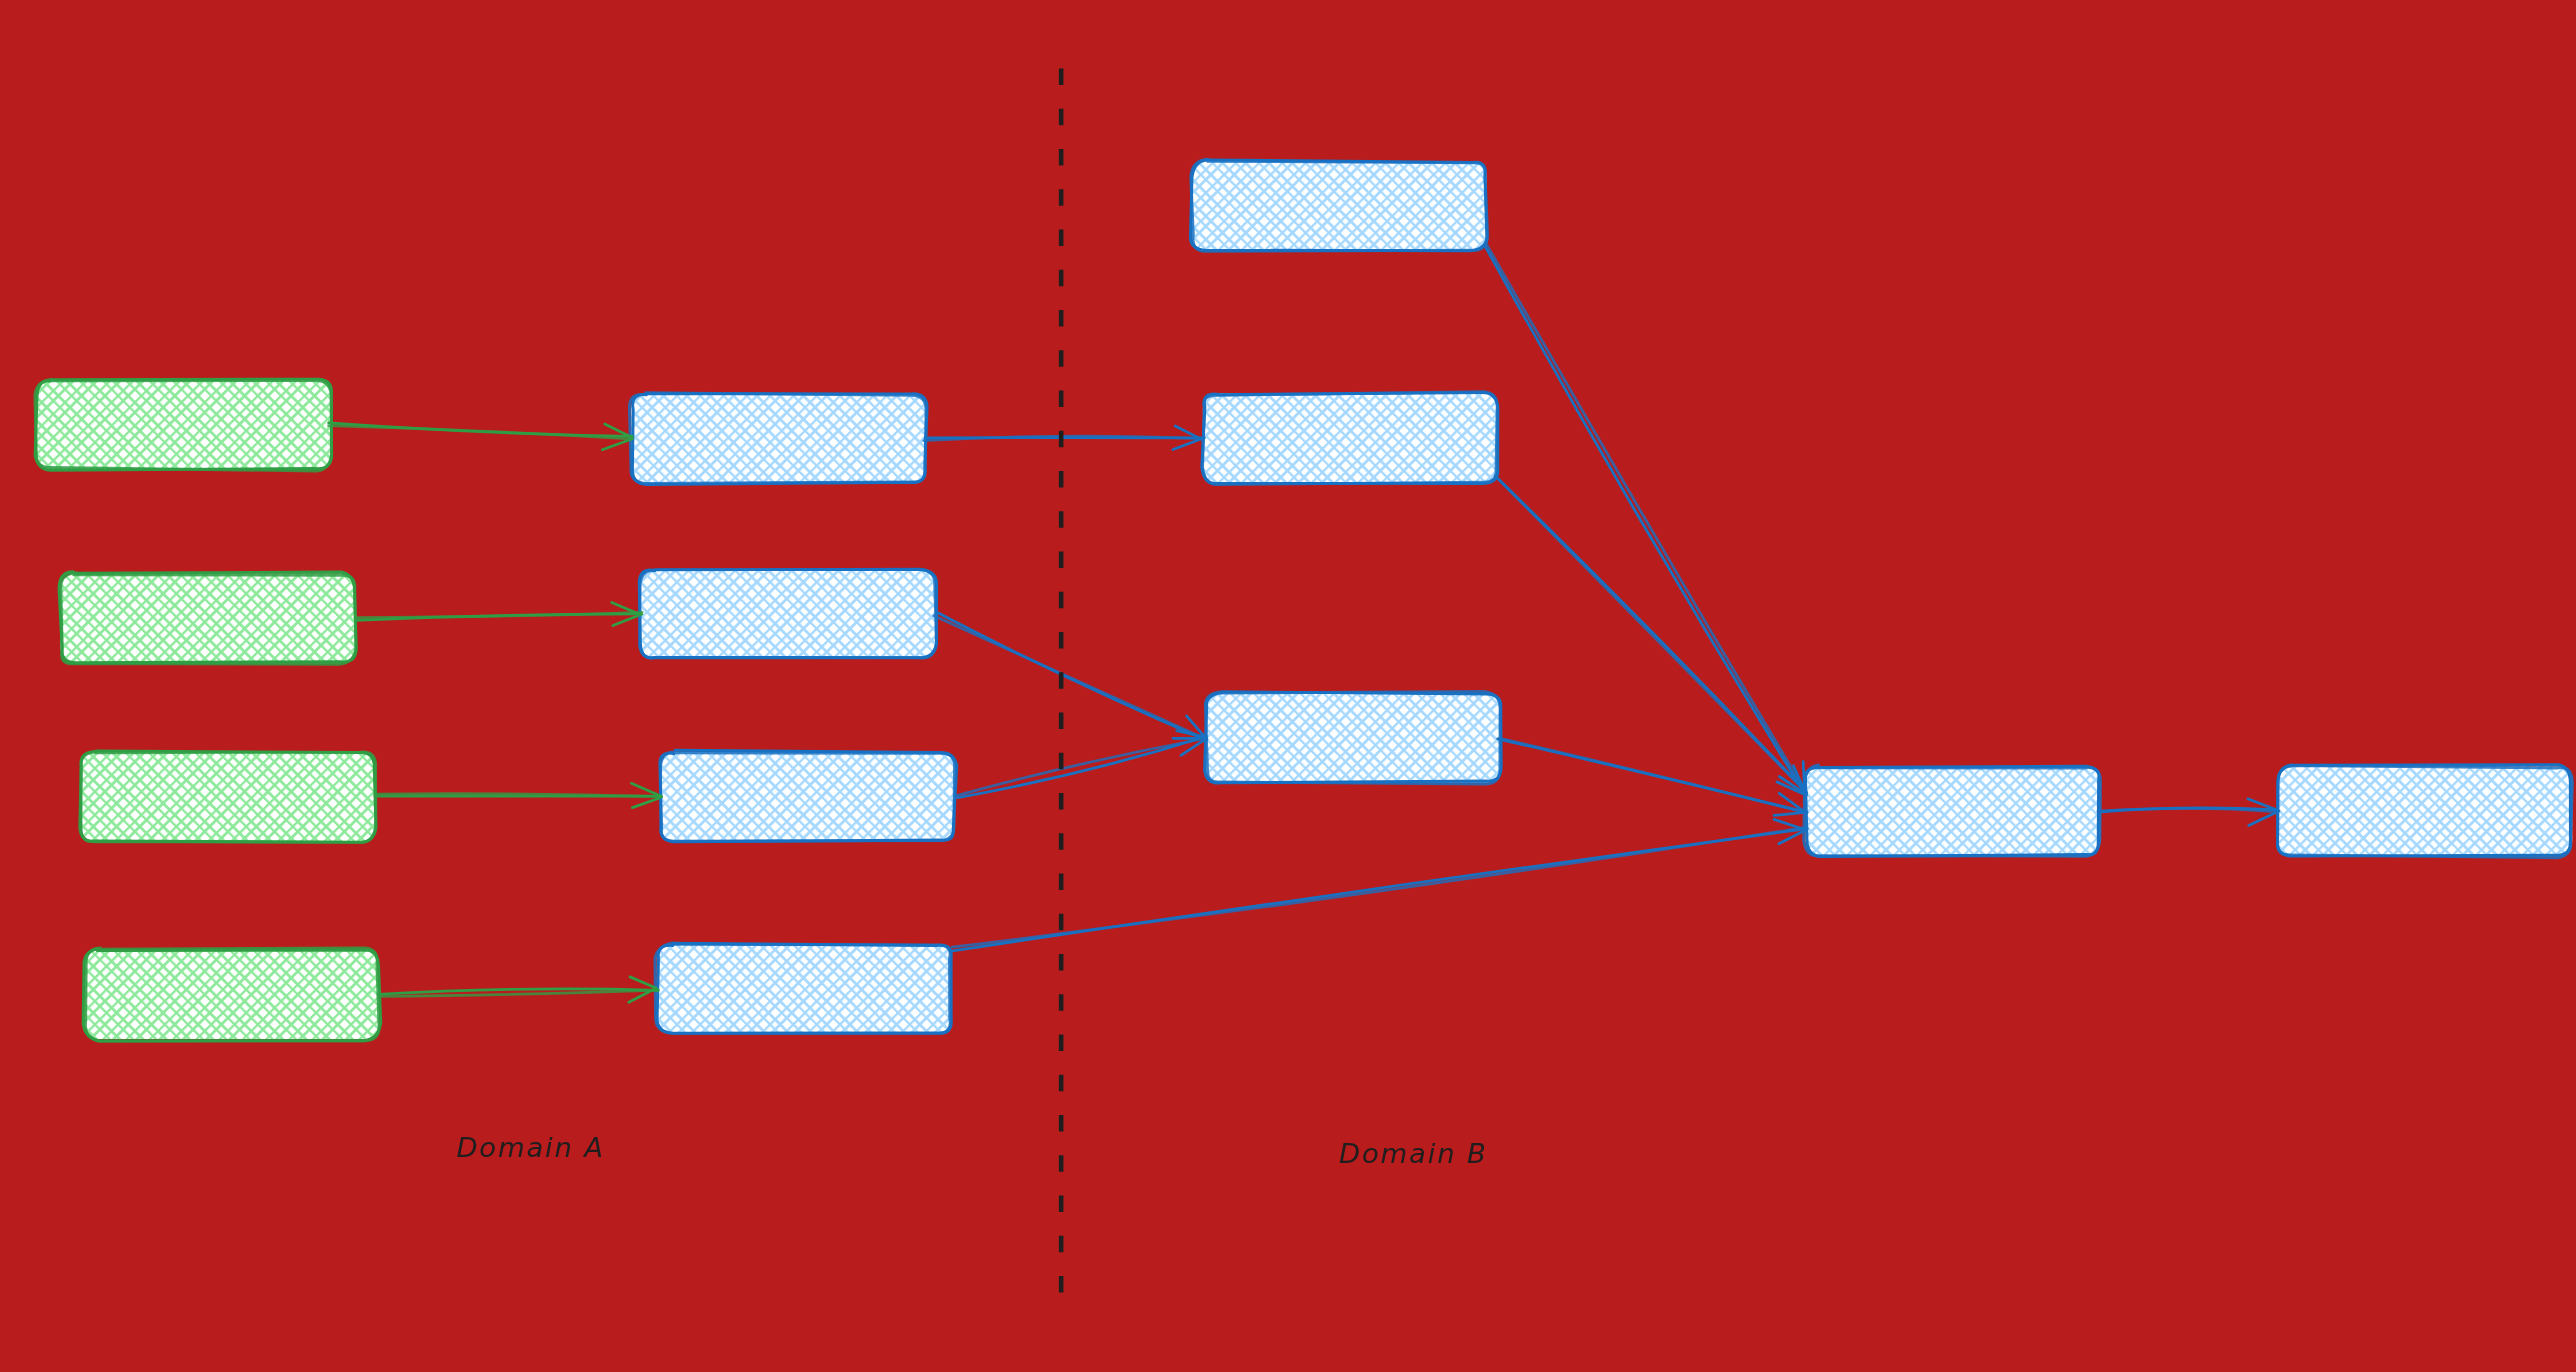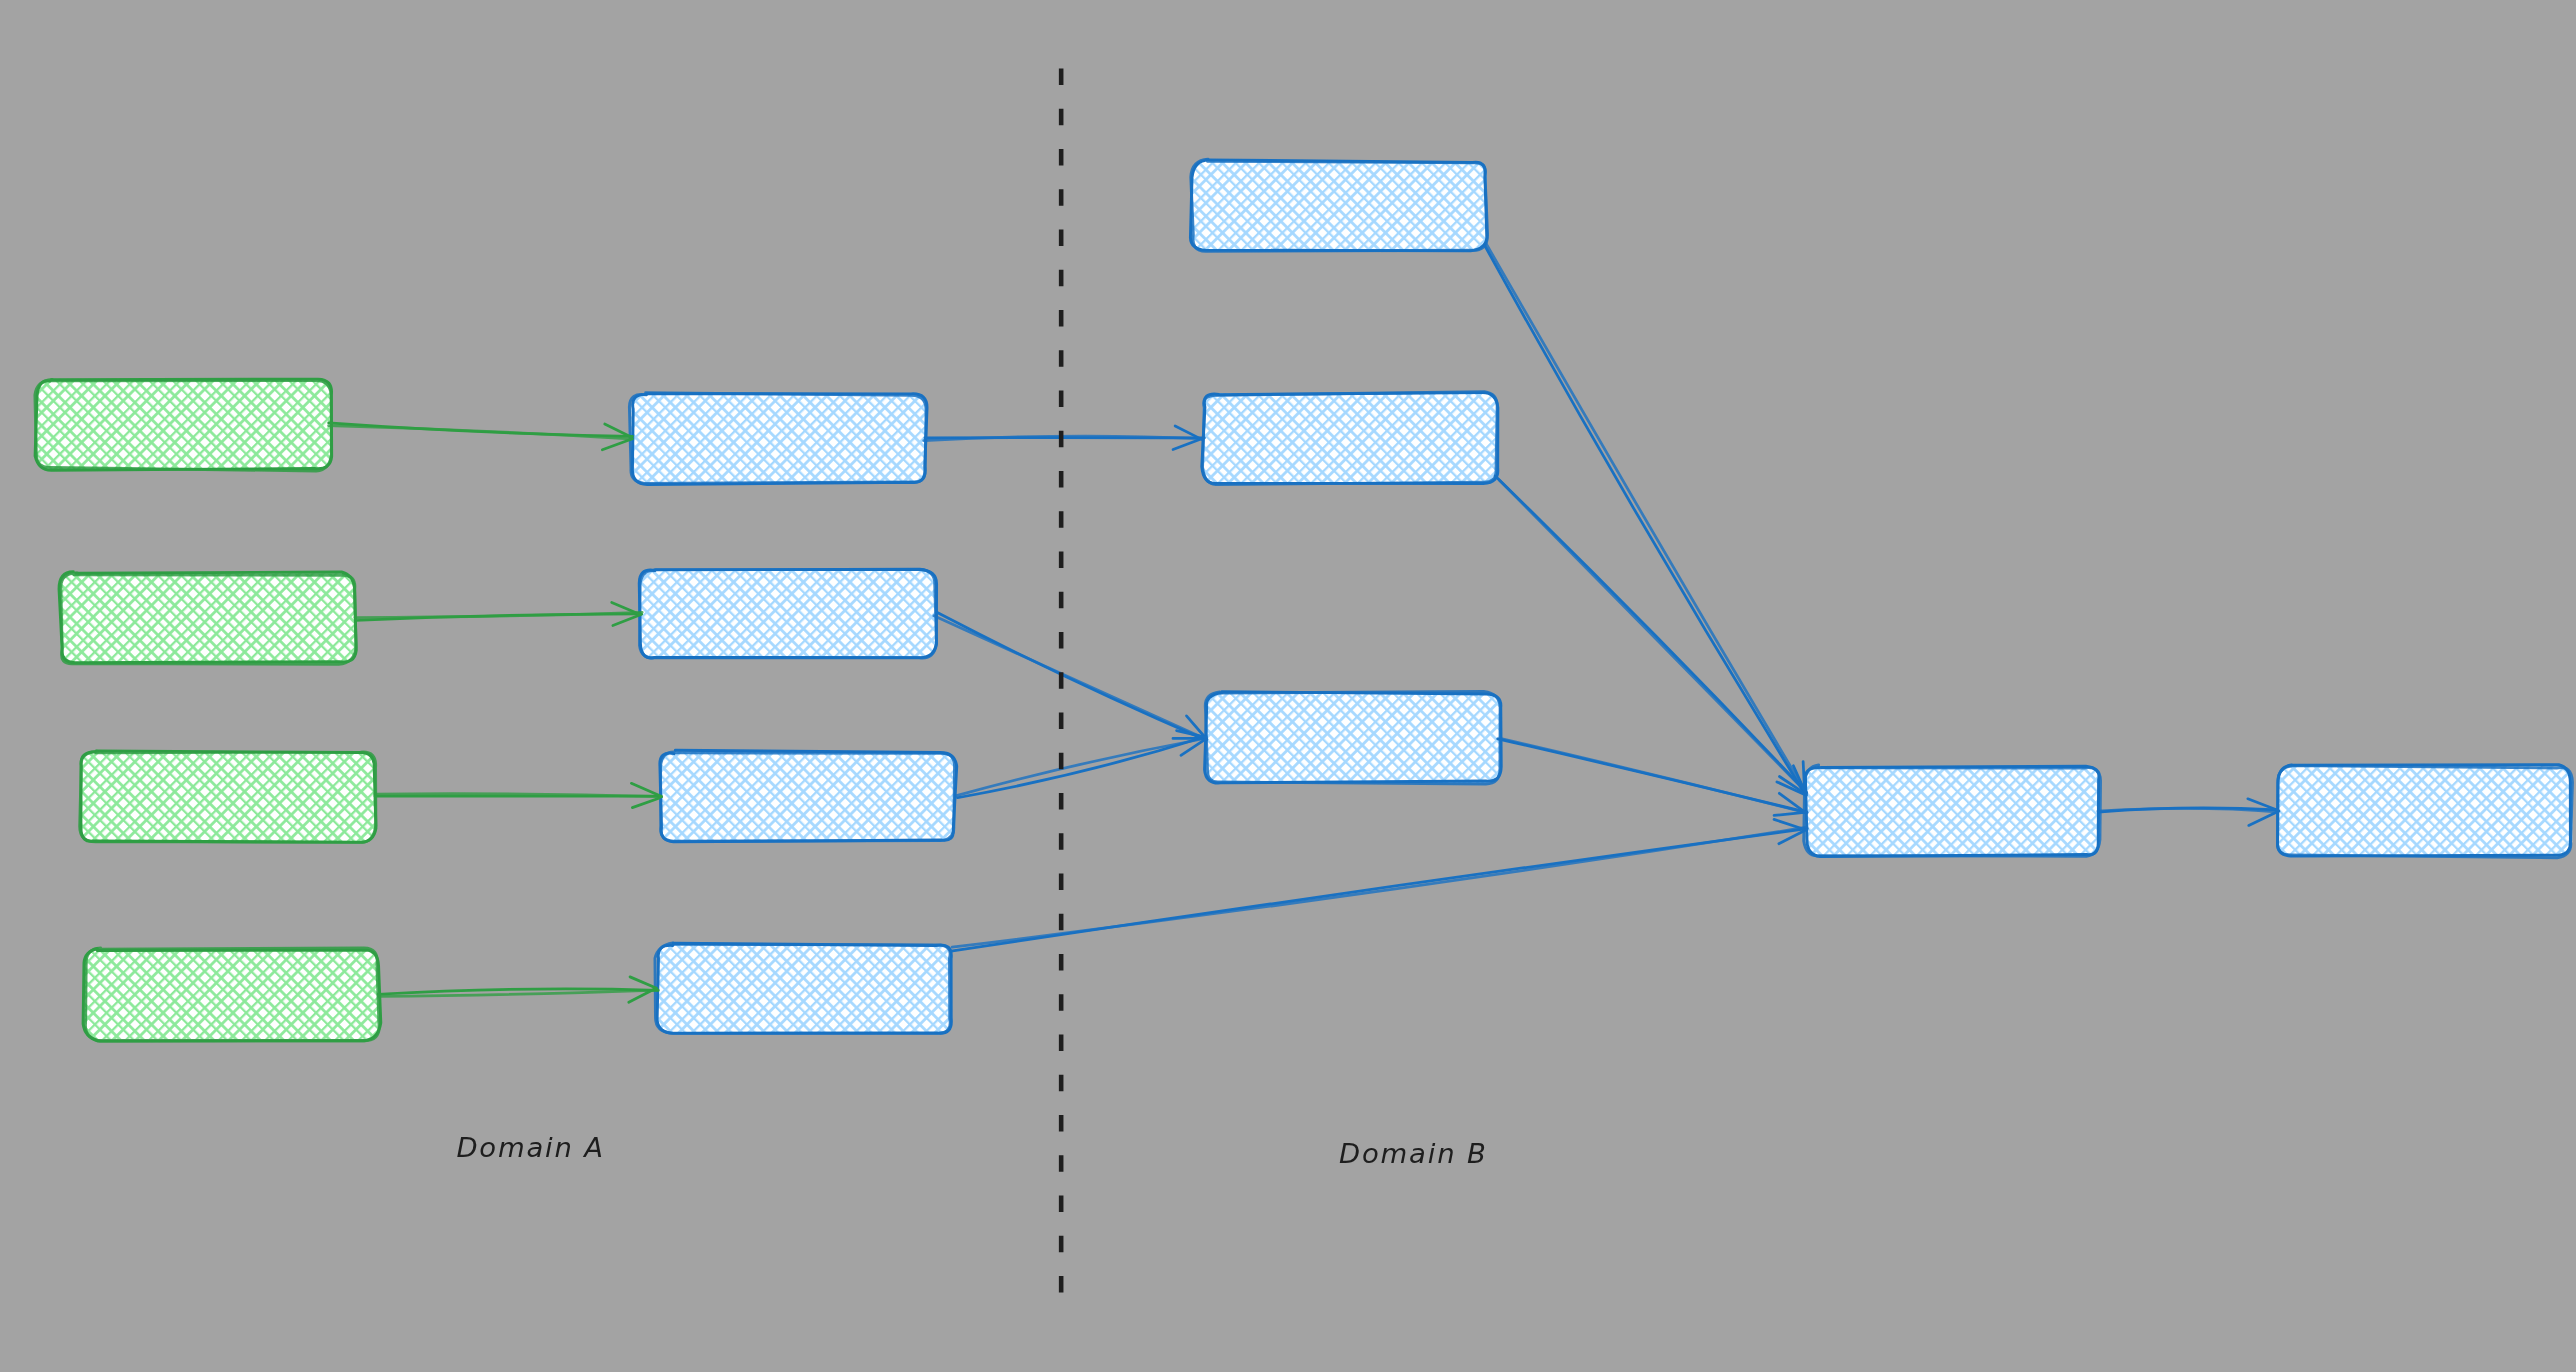--- a/index.html
+++ b/index.html
@@ -10,21 +10,21 @@
   body {
     width: 2576px;
     height: 1372px;
     overflow: hidden;
     font-family: "DejaVu Sans", sans-serif;
   }
   #canvas-root {
     position: relative;
     width: 2576px;
     height: 1372px;
-    background: #a3a3a3;
+    background: #b91c1c;
   }
   #diagram-svg {
     position: absolute;
     top: 0;
     left: 0;
     width: 2576px;
     height: 1372px;
     display: block;
   }
   .domain-label {

